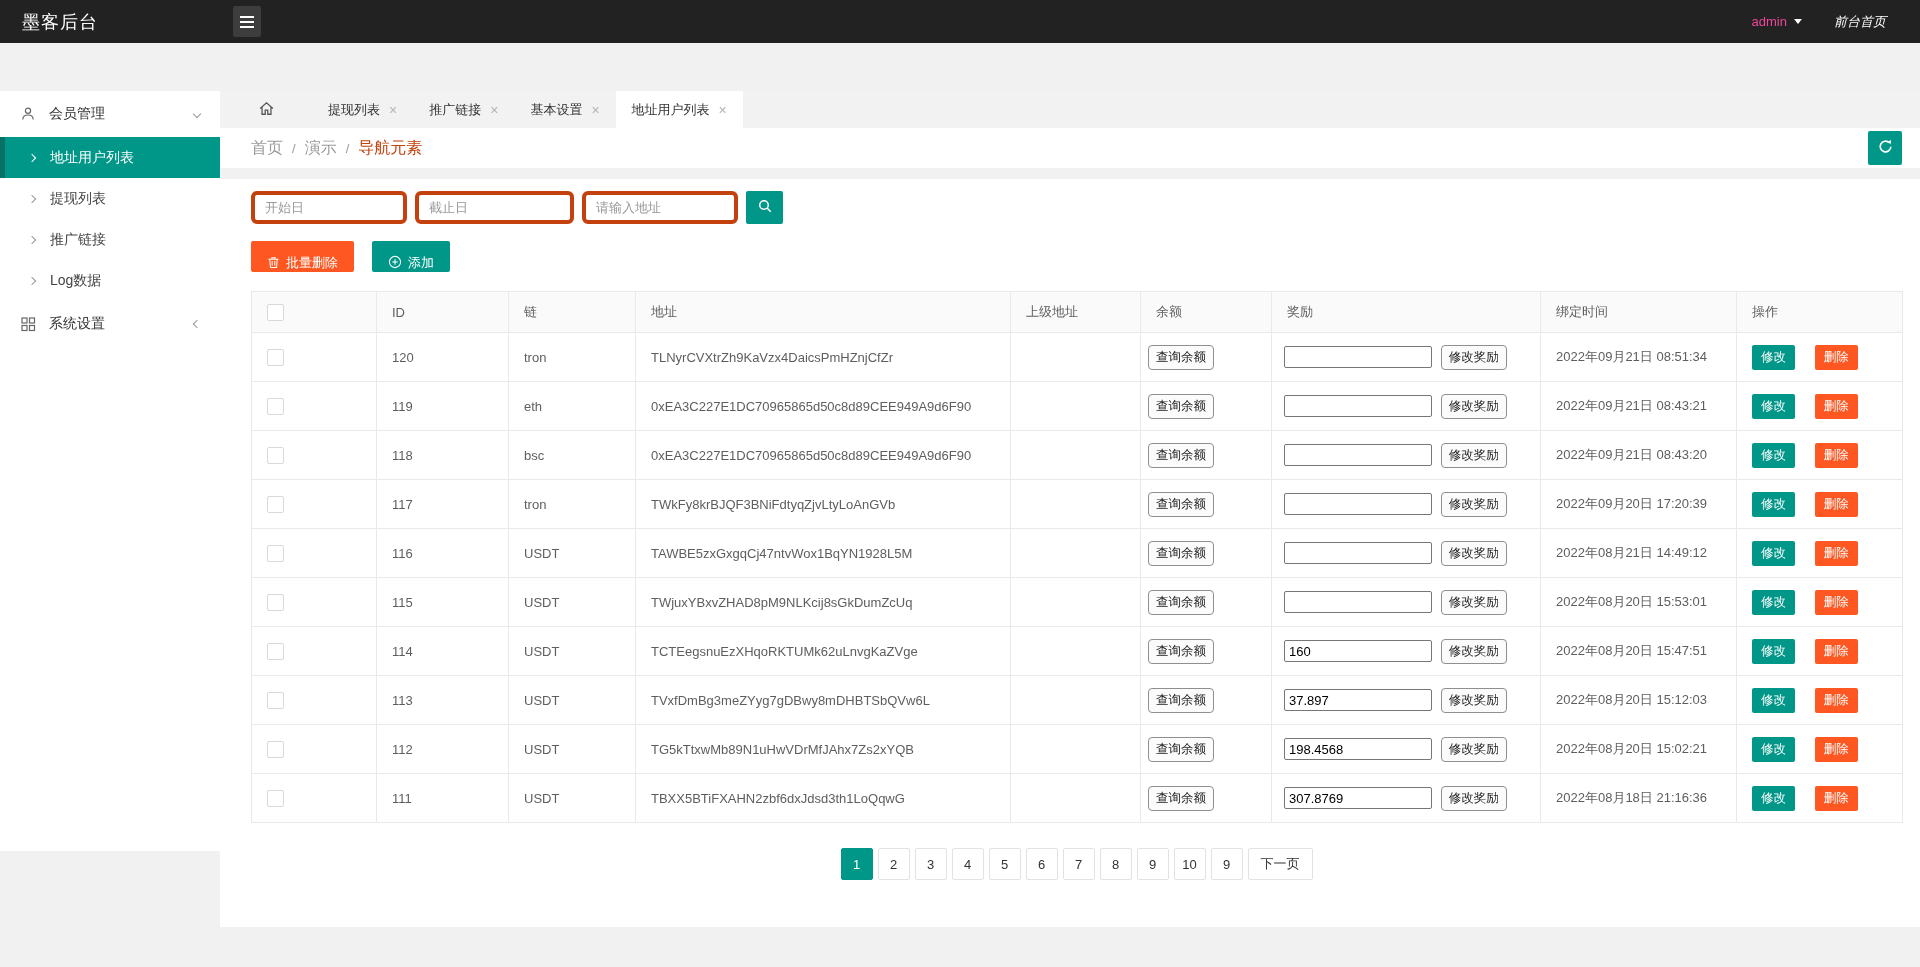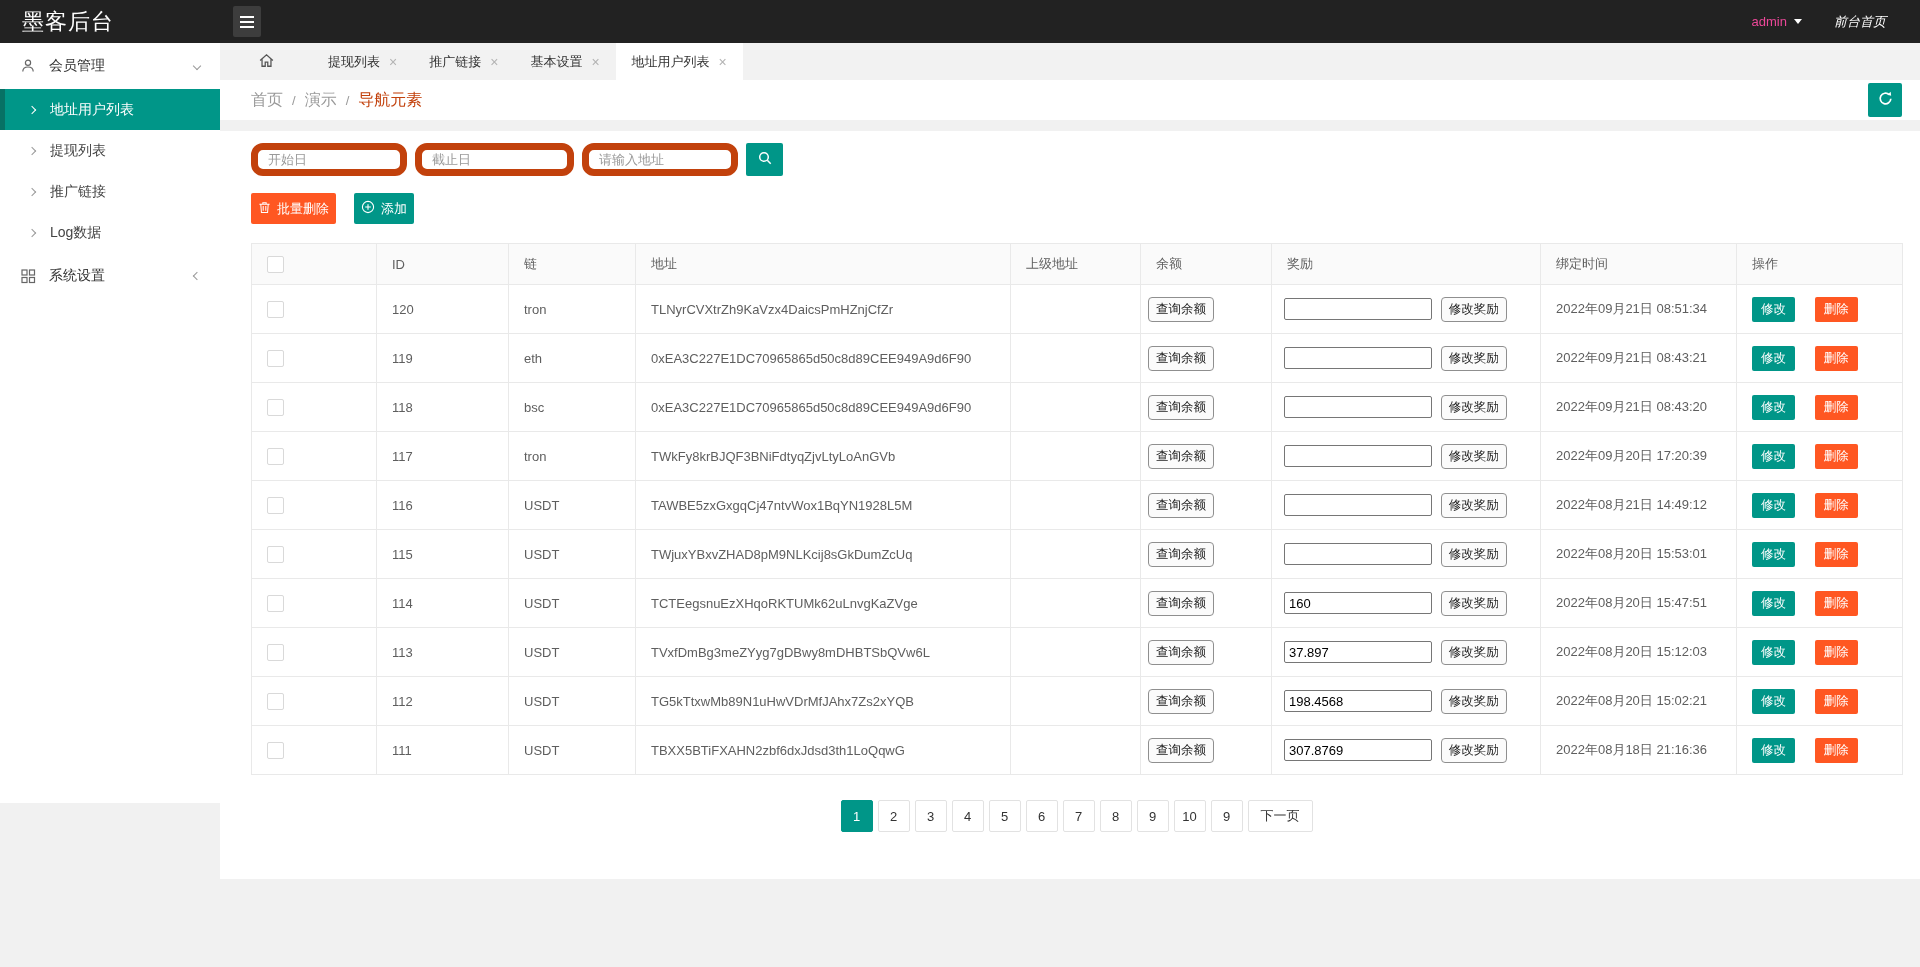--- a/index.html
+++ b/index.html
@@ -5,31 +5,31 @@
   :root{
     --accent:#009688; --accent-dark:#077165; --danger:#FF5722;
     --topbar-bg:#222222; --page-bg:#f1f1f1;
   }
   *{box-sizing:border-box;margin:0;padding:0;}
   html,body{width:1920px;height:967px;overflow:hidden;}
   body{font-family:"Liberation Sans","DejaVu Sans",sans-serif;background:var(--page-bg);color:#333;}
 
   
   .topbar{height:43px;background:var(--topbar-bg);display:flex;align-items:center;position:relative;}
-  .logo{color:#fff;font-size:22px;letter-spacing:1px;padding-left:22px;width:220px;}
+  .logo{color:#fff;font-size:18px;letter-spacing:1px;padding-left:22px;width:220px;}
   .fold-btn{position:absolute;left:233px;top:6px;width:28px;height:31px;background:#3d3d3d;border-radius:2px;
     display:flex;flex-direction:column;justify-content:center;align-items:center;gap:3px;cursor:pointer;}
   .fold-btn .bar{display:block;width:14px;height:2px;background:#fff;}
   .topbar-right{margin-left:auto;display:flex;align-items:center;gap:32px;padding-right:34px;}
   .user-menu{display:flex;align-items:center;gap:7px;color:#ec4899;font-size:13px;cursor:pointer;}
   .caret{width:0;height:0;border-left:4px solid transparent;border-right:4px solid transparent;border-top:5px solid #fff;}
   .front-link{color:#fff;font-size:13px;cursor:pointer;font-style:italic;}
 
   
-  .main{display:flex;height:760px;}
+  .main{display:flex;height:760px;margin-top:48px;}
   .sidebar{width:220px;background:#fff;flex:none;}
   .content{flex:1;background:var(--page-bg);min-width:0;}
 
   
   .side-group{height:46px;display:flex;align-items:center;padding:0 20px;font-size:14px;color:#333;cursor:pointer;}
   .side-group .g-icon{margin-right:13px;display:flex;}
   .side-group .g-label{flex:1;}
   .side-item{height:41px;display:flex;align-items:center;padding-left:29px;font-size:14px;color:#444;cursor:pointer;}
   .side-item .chev{color:#999;}
   .side-item .s-label{margin-left:15px;}
@@ -54,27 +54,27 @@
   .crumb.current{color:#c2410c;cursor:default;}
   .bc-sep{font-size:13px;color:#999;margin:0 9px;}
   .refresh-btn{position:absolute;right:18px;top:3px;width:34px;height:34px;background:var(--accent);border-radius:2px;
     display:flex;align-items:center;justify-content:center;cursor:pointer;}
 
   .gap{height:11px;background:var(--page-bg);}
 
   
   .panel{background:#fff;height:748px;padding:12px 18px 0 31px;}
   .filter-row{display:flex;align-items:center;gap:8px;}
-  .f-input{width:156px;height:33px;border:7px solid #c2410c;border-radius:12px;padding:0 10px;font-size:13px;color:#333;outline:none;
+  .f-input{width:156px;height:33px;border:4px solid #c2410c;border-radius:6px;padding:0 10px;font-size:13px;color:#333;outline:none;
     font-family:"Liberation Sans","DejaVu Sans",sans-serif;}
   .f-input.mid{width:159px;}
   .f-input::placeholder{color:#999;}
   .search-btn{width:37px;height:33px;background:var(--accent);border:none;border-radius:2px;display:flex;align-items:center;justify-content:center;cursor:pointer;}
   .action-row{margin-top:17px;display:flex;gap:18px;}
-  .btn{height:31px;border:none;border-radius:2px;color:#fff;font-size:13px;display:flex;align-items:center;gap:6px;padding:0 7px;cursor:pointer;
+  .btn{height:31px;border:none;border-radius:2px;color:#fff;font-size:13px;display:flex;align-items:flex-end;gap:6px;padding:0 16px;cursor:pointer;
     font-family:"Liberation Sans","DejaVu Sans",sans-serif;}
   .btn.danger{background:var(--danger);}
   .btn.accent{background:var(--accent);}
 
   
   table{margin-top:19px;width:1651px;border-collapse:collapse;table-layout:fixed;}
   th,td{border:1px solid #e9e9e9;text-align:left;padding-left:15px;font-weight:normal;}
   th{height:41px;background:#fafafa;font-size:13px;color:#5f5f5f;}
   td{height:49px;font-size:13px;color:#5e5e5e;}
   .cb{display:inline-block;width:17px;height:17px;background:#fff;border:1px solid #d9d9d9;border-radius:2px;vertical-align:middle;cursor:pointer;}

